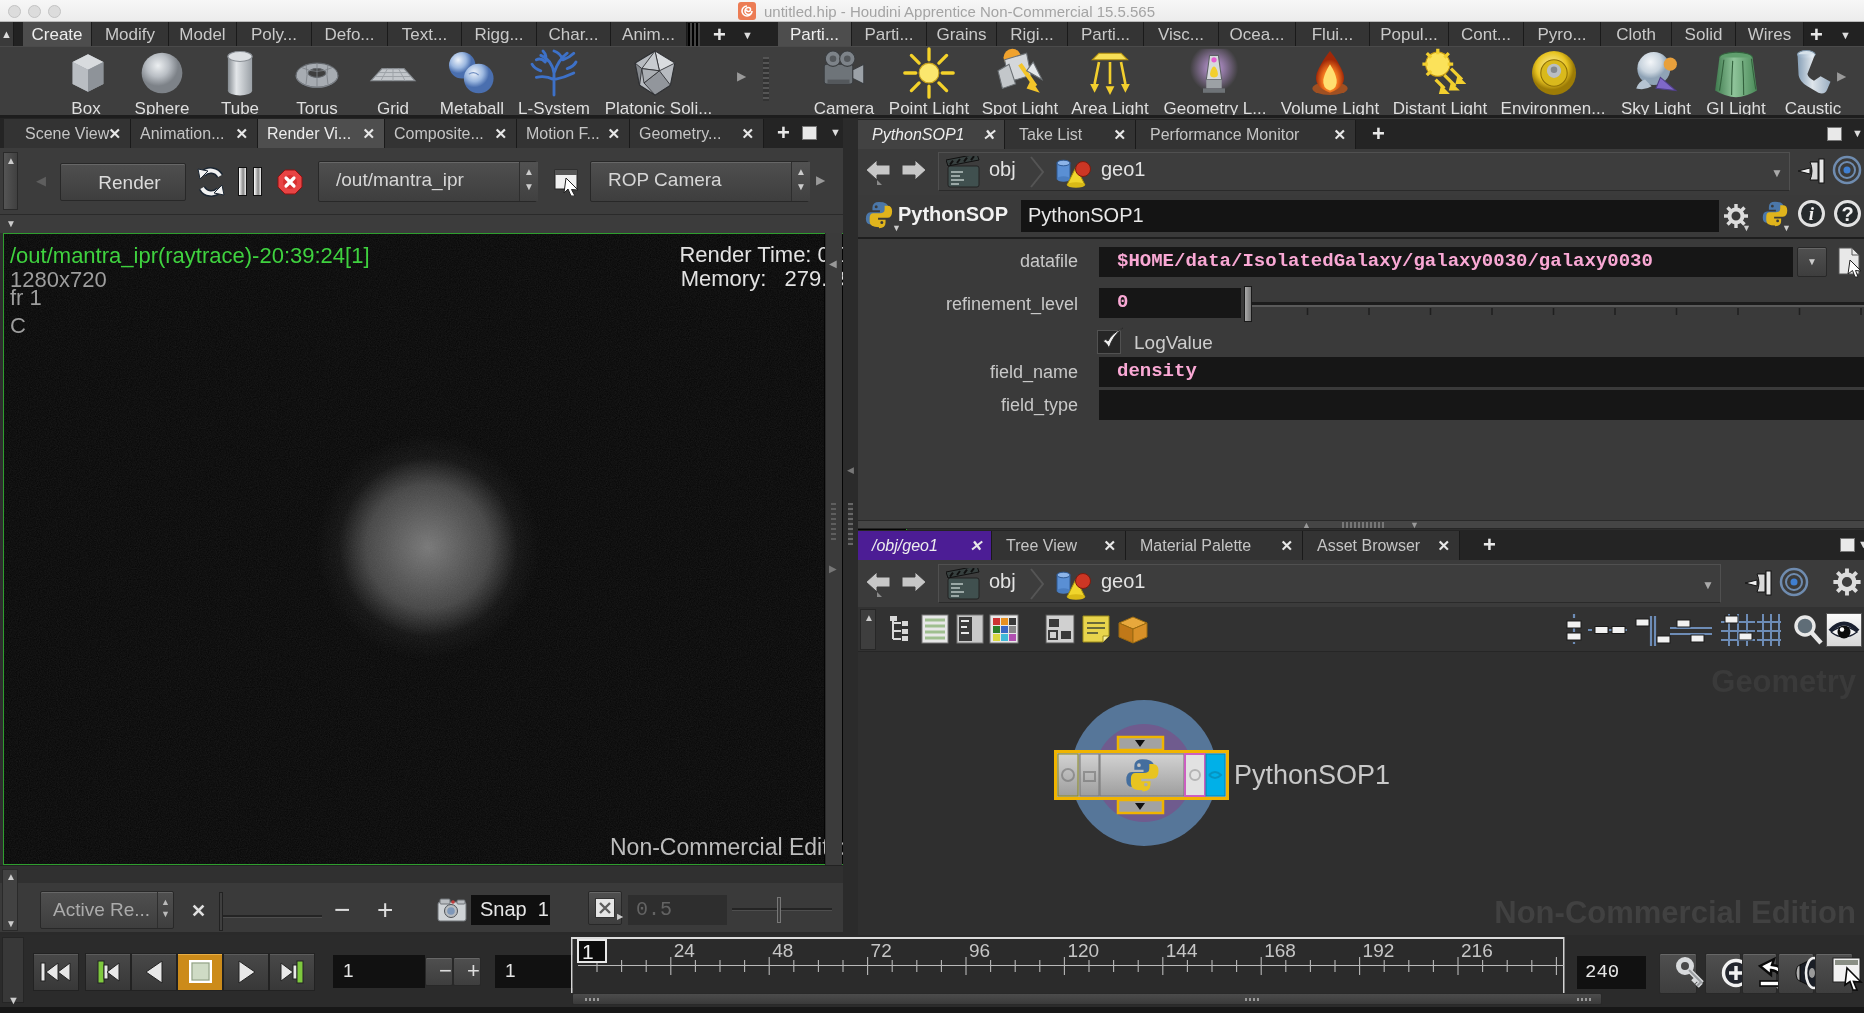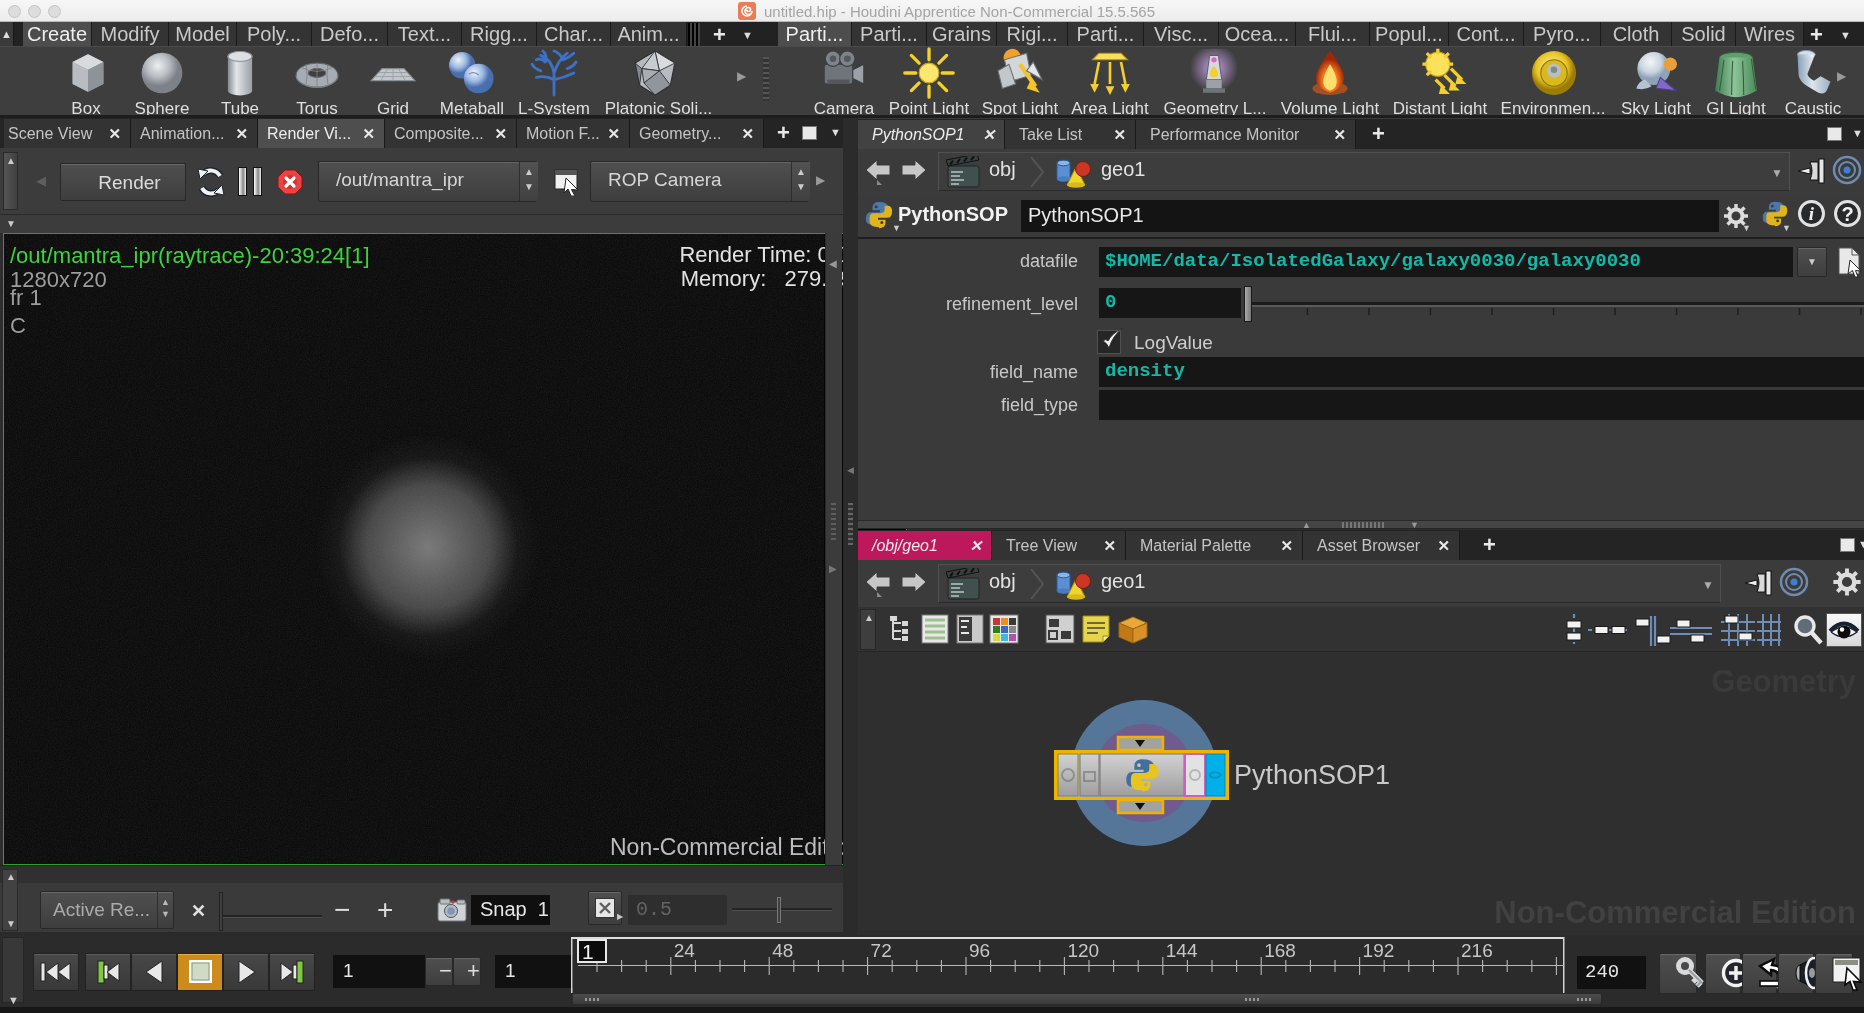--- a/index.html
+++ b/index.html
@@ -9,21 +9,21 @@
 #stage{position:relative;width:1864px;height:1013px;}
 .txt{white-space:pre;}
 
 #titlebar{left:0;top:0;width:1864px;height:22px;background:linear-gradient(#f7f7f7,#ececec);
   border-bottom:1px solid #b9b9b9;}
 .tl{top:5px;width:13px;height:13px;border-radius:50%;background:#dcdcdc;border:1px solid #c3c3c3;}
 #title-txt{left:764px;top:3px;color:#a4a4a4;font-size:15px;}
 
 #shelftabs{left:0;top:22px;width:1864px;height:24px;background:#222;}
 .stab{position:absolute;top:0;height:24px;background:#343434;border-right:1px solid #1a1a1a;
-  color:#c9c9c9;font-size:20px;text-align:center;line-height:25px;}
+  color:#c9c9c9;font-size:17px;text-align:center;line-height:25px;}
 .stab.act{background:#4d4d4d;color:#eee;}
 #shelf{left:0;top:46px;width:1864px;height:69px;background:#3e3e3e;border-top:1px solid #4a4a4a;}
 .sicon{position:absolute;top:2px;width:48px;height:48px;transform:scale(1.1);}
 .slbl{position:absolute;top:52px;height:17px;color:#dfdfdf;font-size:17px;text-align:center;white-space:nowrap;}
 #shelf-sep{left:0;top:115px;width:1864px;height:3px;background:#1d1d1d;}
 
 .ptabbar{height:30px;background:#242424;}
 .ptab{position:absolute;top:1px;height:29px;background:#333;border-right:1px solid #1a1a1a;
   color:#c5c5c5;font-size:16px;line-height:29px;}
 .ptab.act{background:#4e4e4e;color:#ededed;}
@@ -46,22 +46,22 @@
 #playbottom{left:0;top:1007px;width:1864px;height:6px;background:#171717;}
 .pbtn{position:absolute;top:953px;width:46px;height:38px;background:linear-gradient(#484848,#383838);
   border:1px solid #222;box-shadow:inset 0 1px 0 #5c5c5c;}
 
 #ppane{left:858px;top:118px;width:1006px;height:402px;background:#3a3a3a;}
 #ptabs{left:858px;top:119px;width:1006px;}
 #npane{left:858px;top:530px;width:1006px;height:405px;background:#3a3a3a;}
 .navrow{height:47px;background:#3b3b3b;}
 .crumb{position:absolute;background:#3d3d3d;border:1px solid #505050;border-bottom-color:#2a2a2a;}
 .plabel{position:absolute;color:#c8c8c8;font-size:18px;text-align:right;width:220px;}
-.pfield{position:absolute;background:#161616;height:30px;color:#14b8a6;
-  font-family:"Liberation Mono",monospace;font-weight:bold;font-size:19px;line-height:29px;padding-left:6px;}
+.pfield{position:absolute;background:#161616;height:30px;color:#f9a8d4;
+  font-family:"Liberation Mono",monospace;font-weight:bold;font-size:19px;line-height:29px;padding-left:18px;}
 #ncanvas{left:858px;top:652px;width:1006px;height:283px;background:#2f2f2f;overflow:hidden;}
 </style>
 </head>
 <body>
 <div id="stage">
   <div class="abs" id="titlebar">
     <div class="abs tl" style="left:8px;"></div>
     <div class="abs tl" style="left:28px;"></div>
     <div class="abs tl" style="left:48px;"></div>
     <div class="abs" id="title-txt">untitled.hip - Houdini Apprentice Non-Commercial 15.5.565</div>
@@ -303,21 +303,21 @@
         </defs>
       <ellipse cx="17" cy="7" rx="8" ry="3.4" fill="#d5e1ea" stroke="#7c93a8"></ellipse>
       <path d="M9,7 L10,26 q1,6 8,10 l10,6 q6,2 8,-3 l3,-7 -9,-5 -6,4 q-5,-2 -6,-6 L25,7 Z" fill="url(#cau)" opacity="0.95"></path>
     </svg>
       <div class="slbl" style="left:1774px;width:78px;">Caustic</div>
     <div class="abs" style="left:1837px;top:22px;color:#9a9a9a;font-size:12px;">▶</div>
   </div>
   <div class="abs" id="shelf-sep"></div>
 
   <div class="abs ptabbar" id="ltabs">
-    <div class="ptab" style="left:4px;width:127px;padding-left:4px;">Scene View<span class="x">✕</span></div>
+    <div class="ptab" style="left:4px;width:127px;padding-left:21px;">Scene View<span class="x">✕</span></div>
     <div class="ptab" style="left:131px;width:127px;padding-left:9px;">Animation...<span class="x">✕</span></div>
     <div class="ptab act" style="left:258px;width:127px;padding-left:9px;">Render Vi...<span class="x">✕</span></div>
     <div class="ptab" style="left:385px;width:132px;padding-left:9px;">Composite...<span class="x">✕</span></div>
     <div class="ptab" style="left:517px;width:113px;padding-left:9px;">Motion F...<span class="x">✕</span></div>
     <div class="ptab" style="left:630px;width:134px;padding-left:9px;">Geometry...<span class="x">✕</span></div>
     <div class="abs plus" style="left:777px;top:2px;">+</div>
     <div class="abs" style="left:802px;top:8px;width:15px;height:14px;background:#e9e9e9;border:1px solid #777;"></div>
     <div class="abs" style="left:830px;top:8px;color:#ddd;font-size:11px;">▼</div>
   </div>
   <div class="abs" id="rtoolbar">
@@ -545,21 +545,21 @@
   </div>
   <div class="abs" id="npane">
 
     <div class="abs" style="left:0;top:-10px;width:1006px;height:9px;background:#454545;border-top:1px solid #2a2a2a;border-bottom:1px solid #262626;">
       <div class="abs" style="left:444px;top:-1px;color:#999;font-size:9px;">▲</div>
       <div class="abs" style="left:484px;top:1px;width:44px;height:6px;background:repeating-linear-gradient(90deg,#777 0 2px,#454545 2px 4px);"></div>
       <div class="abs" style="left:552px;top:-1px;color:#999;font-size:9px;">▼</div>
     </div>
 
     <div class="abs ptabbar" style="left:0;top:0;width:1006px;">
-      <div class="ptab act" style="left:0px;width:134px;padding-left:14px;font-style:italic;background:#be185d;">/obj/geo1<span class="x">✕</span></div>
+      <div class="ptab act" style="left:0px;width:134px;padding-left:14px;font-style:italic;background:#4c1d95;">/obj/geo1<span class="x">✕</span></div>
       <div class="ptab" style="left:134px;width:134px;padding-left:14px;">Tree View<span class="x">✕</span></div>
       <div class="ptab" style="left:268px;width:177px;padding-left:14px;">Material Palette<span class="x">✕</span></div>
       <div class="ptab" style="left:445px;width:157px;padding-left:14px;">Asset Browser<span class="x">✕</span></div>
       <div class="abs plus" style="left:625px;top:2px;">+</div>
       <div class="abs" style="left:982px;top:8px;width:15px;height:14px;background:#e9e9e9;border:1px solid #777;"></div>
       <div class="abs" style="left:1000px;top:8px;color:#ddd;font-size:11px;">▼</div>
     </div>
 
     <div class="abs navrow" style="left:0;top:30px;width:1006px;">
       <svg class="abs" style="left:5px;top:8px;" width="66" height="32" viewBox="0 0 66 32">

